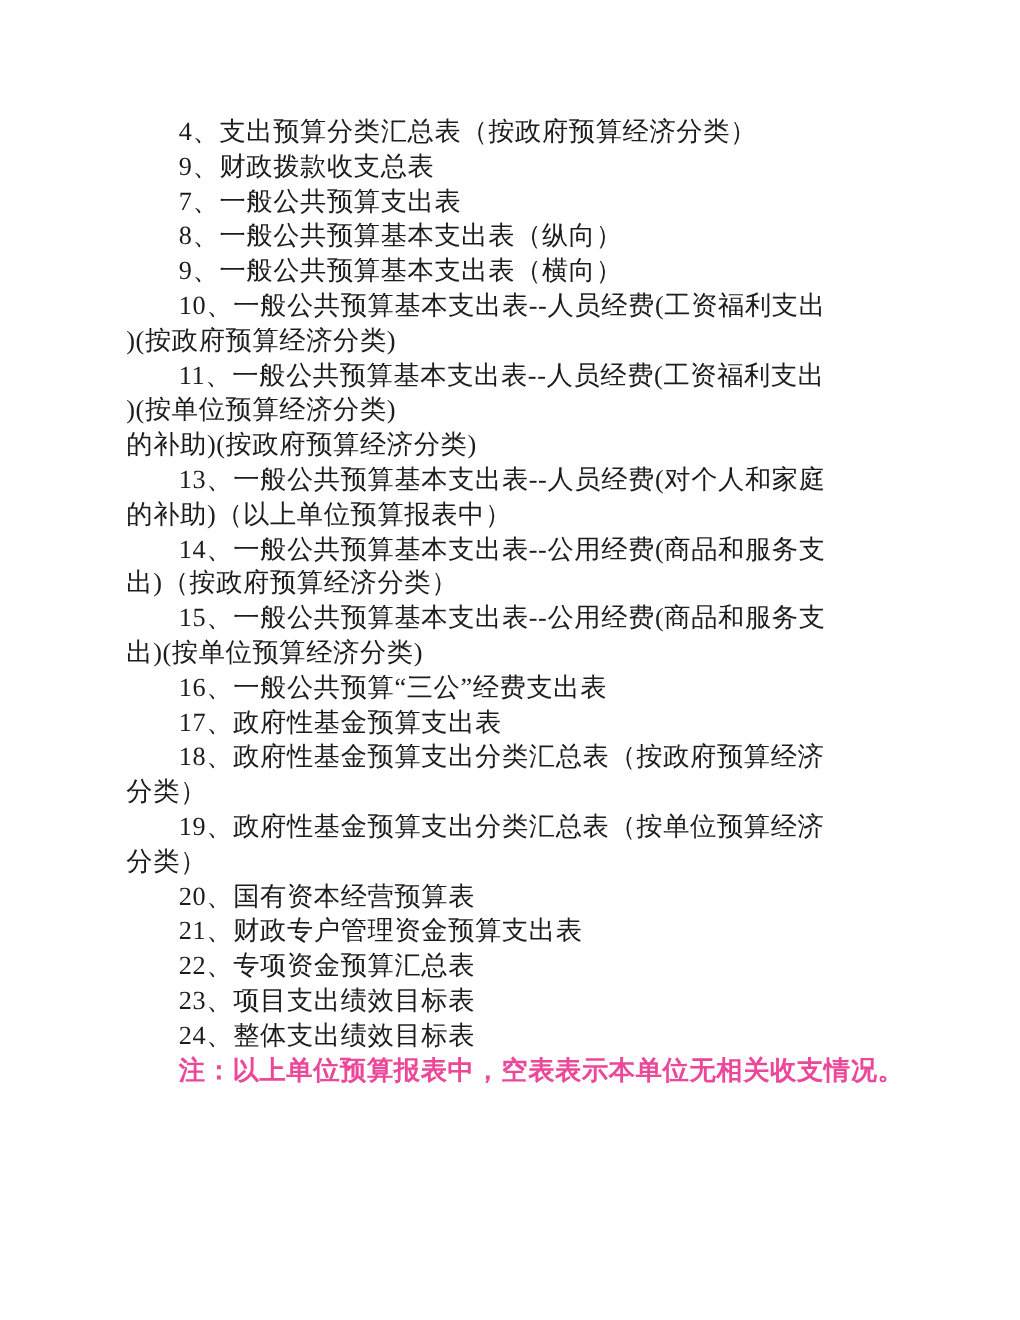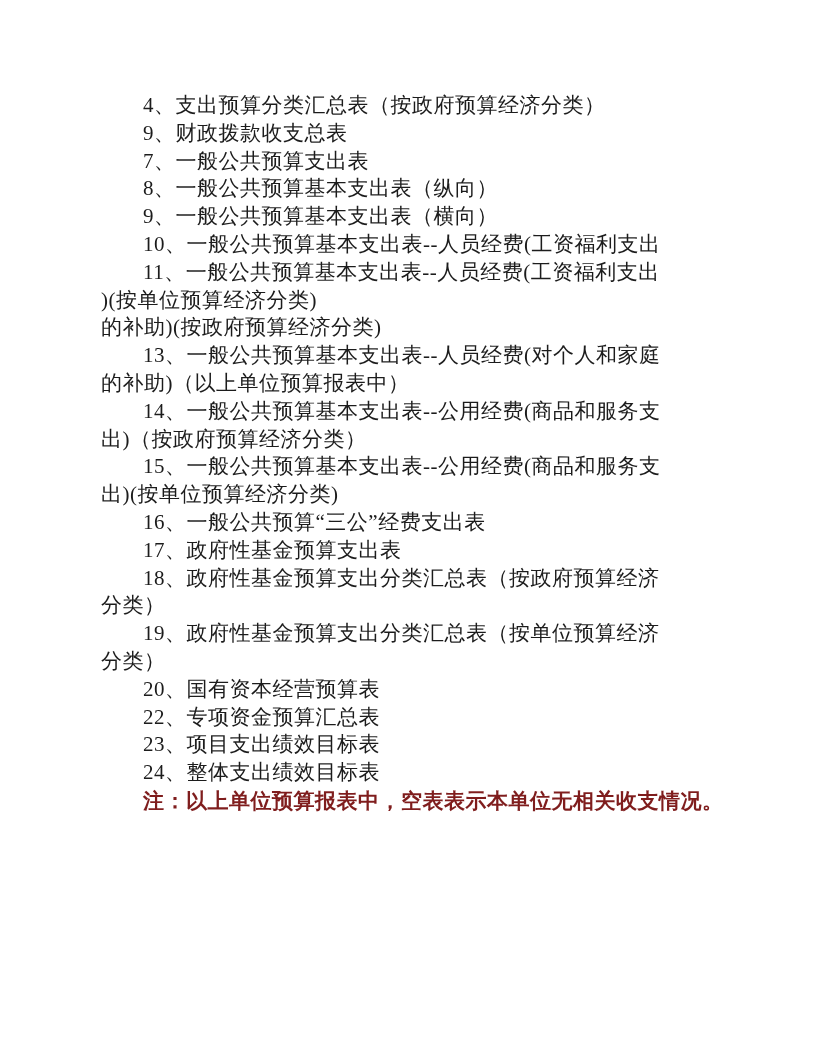--- a/index.html
+++ b/index.html
@@ -26,46 +26,48 @@
   }
   .ln {
     white-space: nowrap;
   }
   .ind {
     padding-left: 42px;
   }
   .note {
     font-family: "Liberation Sans", "DejaVu Sans", sans-serif;
     font-weight: bold;
-    color: #7f1d1d;
+    color: #ec4899;
   }
 </style>
 </head>
 <body>
 
 <div class="doc">
   <div class="ln ind">4、支出预算分类汇总表（按政府预算经济分类）</div>
   <div class="ln ind">9、财政拨款收支总表</div>
   <div class="ln ind">7、一般公共预算支出表</div>
   <div class="ln ind">8、一般公共预算基本支出表（纵向）</div>
   <div class="ln ind">9、一般公共预算基本支出表（横向）</div>
   <div class="ln ind">10、一般公共预算基本支出表--人员经费(工资福利支出</div>
+  <div class="ln">)(按政府预算经济分类)</div>
   <div class="ln ind">11、一般公共预算基本支出表--人员经费(工资福利支出</div>
   <div class="ln">)(按单位预算经济分类)</div>
   <div class="ln">的补助)(按政府预算经济分类)</div>
   <div class="ln ind">13、一般公共预算基本支出表--人员经费(对个人和家庭</div>
   <div class="ln">的补助)（以上单位预算报表中）</div>
   <div class="ln ind">14、一般公共预算基本支出表--公用经费(商品和服务支</div>
   <div class="ln">出)（按政府预算经济分类）</div>
   <div class="ln ind">15、一般公共预算基本支出表--公用经费(商品和服务支</div>
   <div class="ln">出)(按单位预算经济分类)</div>
   <div class="ln ind">16、一般公共预算“三公”经费支出表</div>
   <div class="ln ind">17、政府性基金预算支出表</div>
   <div class="ln ind">18、政府性基金预算支出分类汇总表（按政府预算经济</div>
   <div class="ln">分类）</div>
   <div class="ln ind">19、政府性基金预算支出分类汇总表（按单位预算经济</div>
   <div class="ln">分类）</div>
   <div class="ln ind">20、国有资本经营预算表</div>
+  <div class="ln ind">21、财政专户管理资金预算支出表</div>
   <div class="ln ind">22、专项资金预算汇总表</div>
   <div class="ln ind">23、项目支出绩效目标表</div>
   <div class="ln ind">24、整体支出绩效目标表</div>
   <div class="ln ind note">注：以上单位预算报表中，空表表示本单位无相关收支情况。</div>
 </div>
 
 </body></html>

